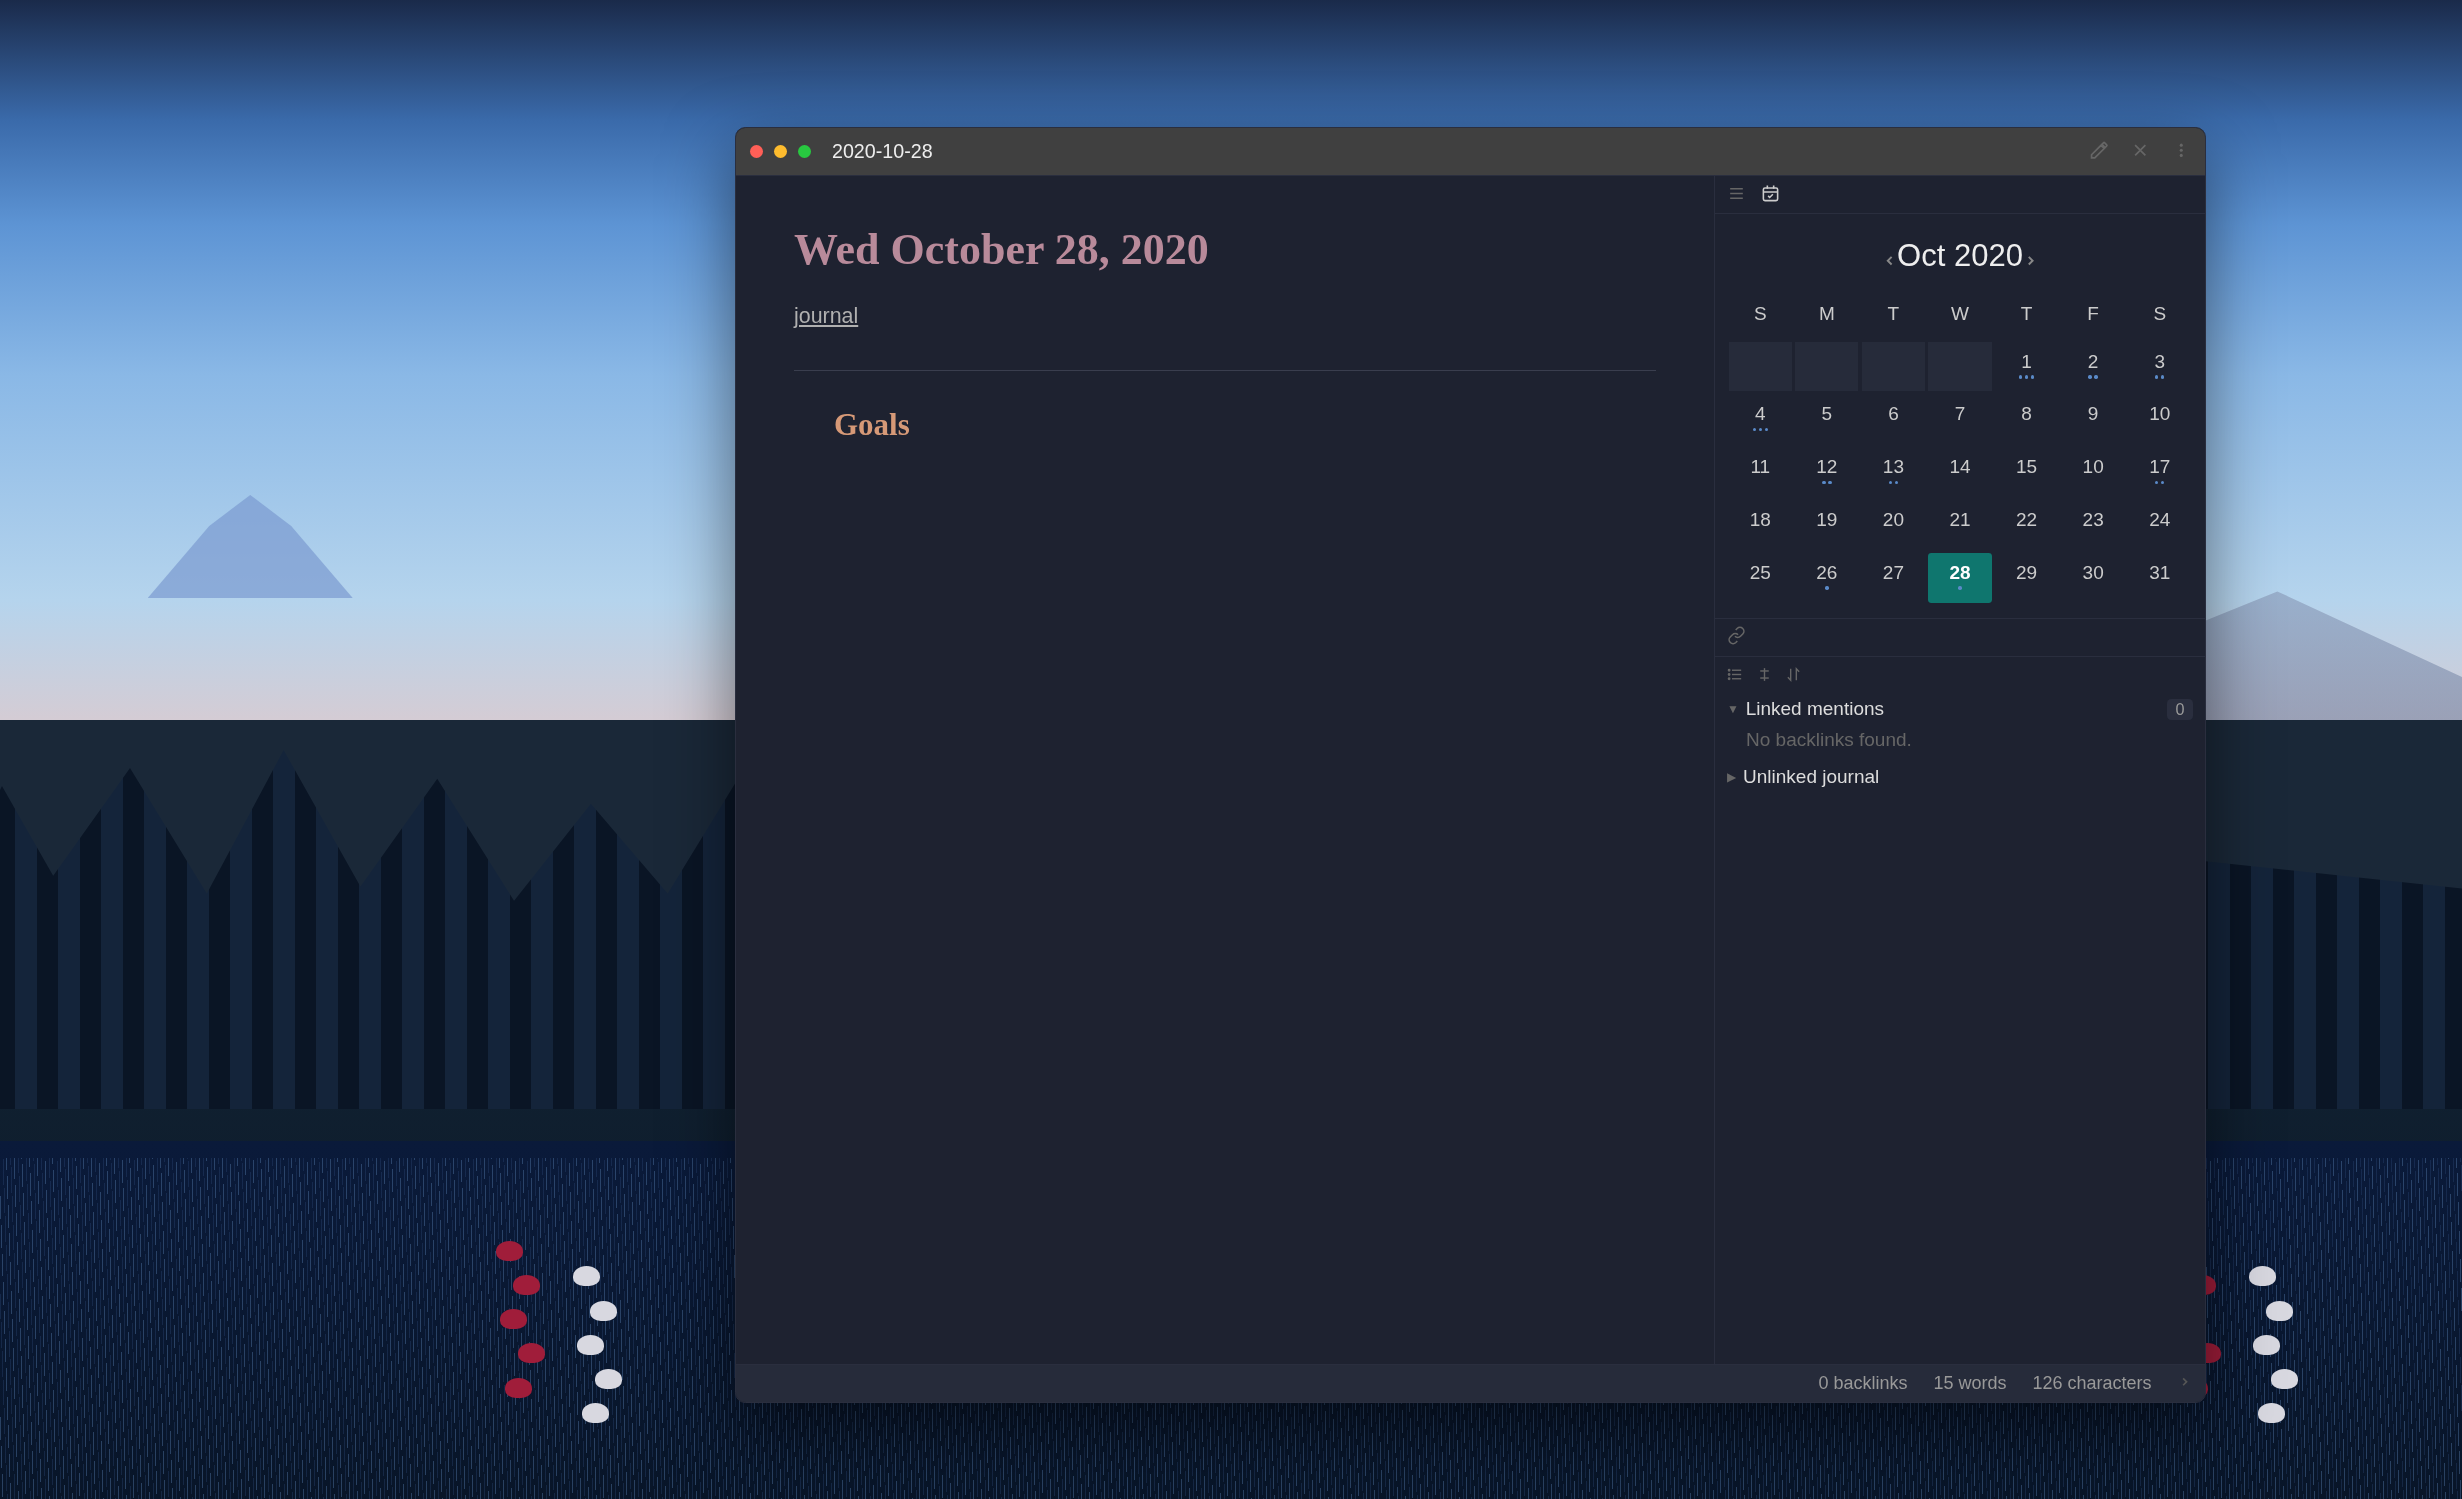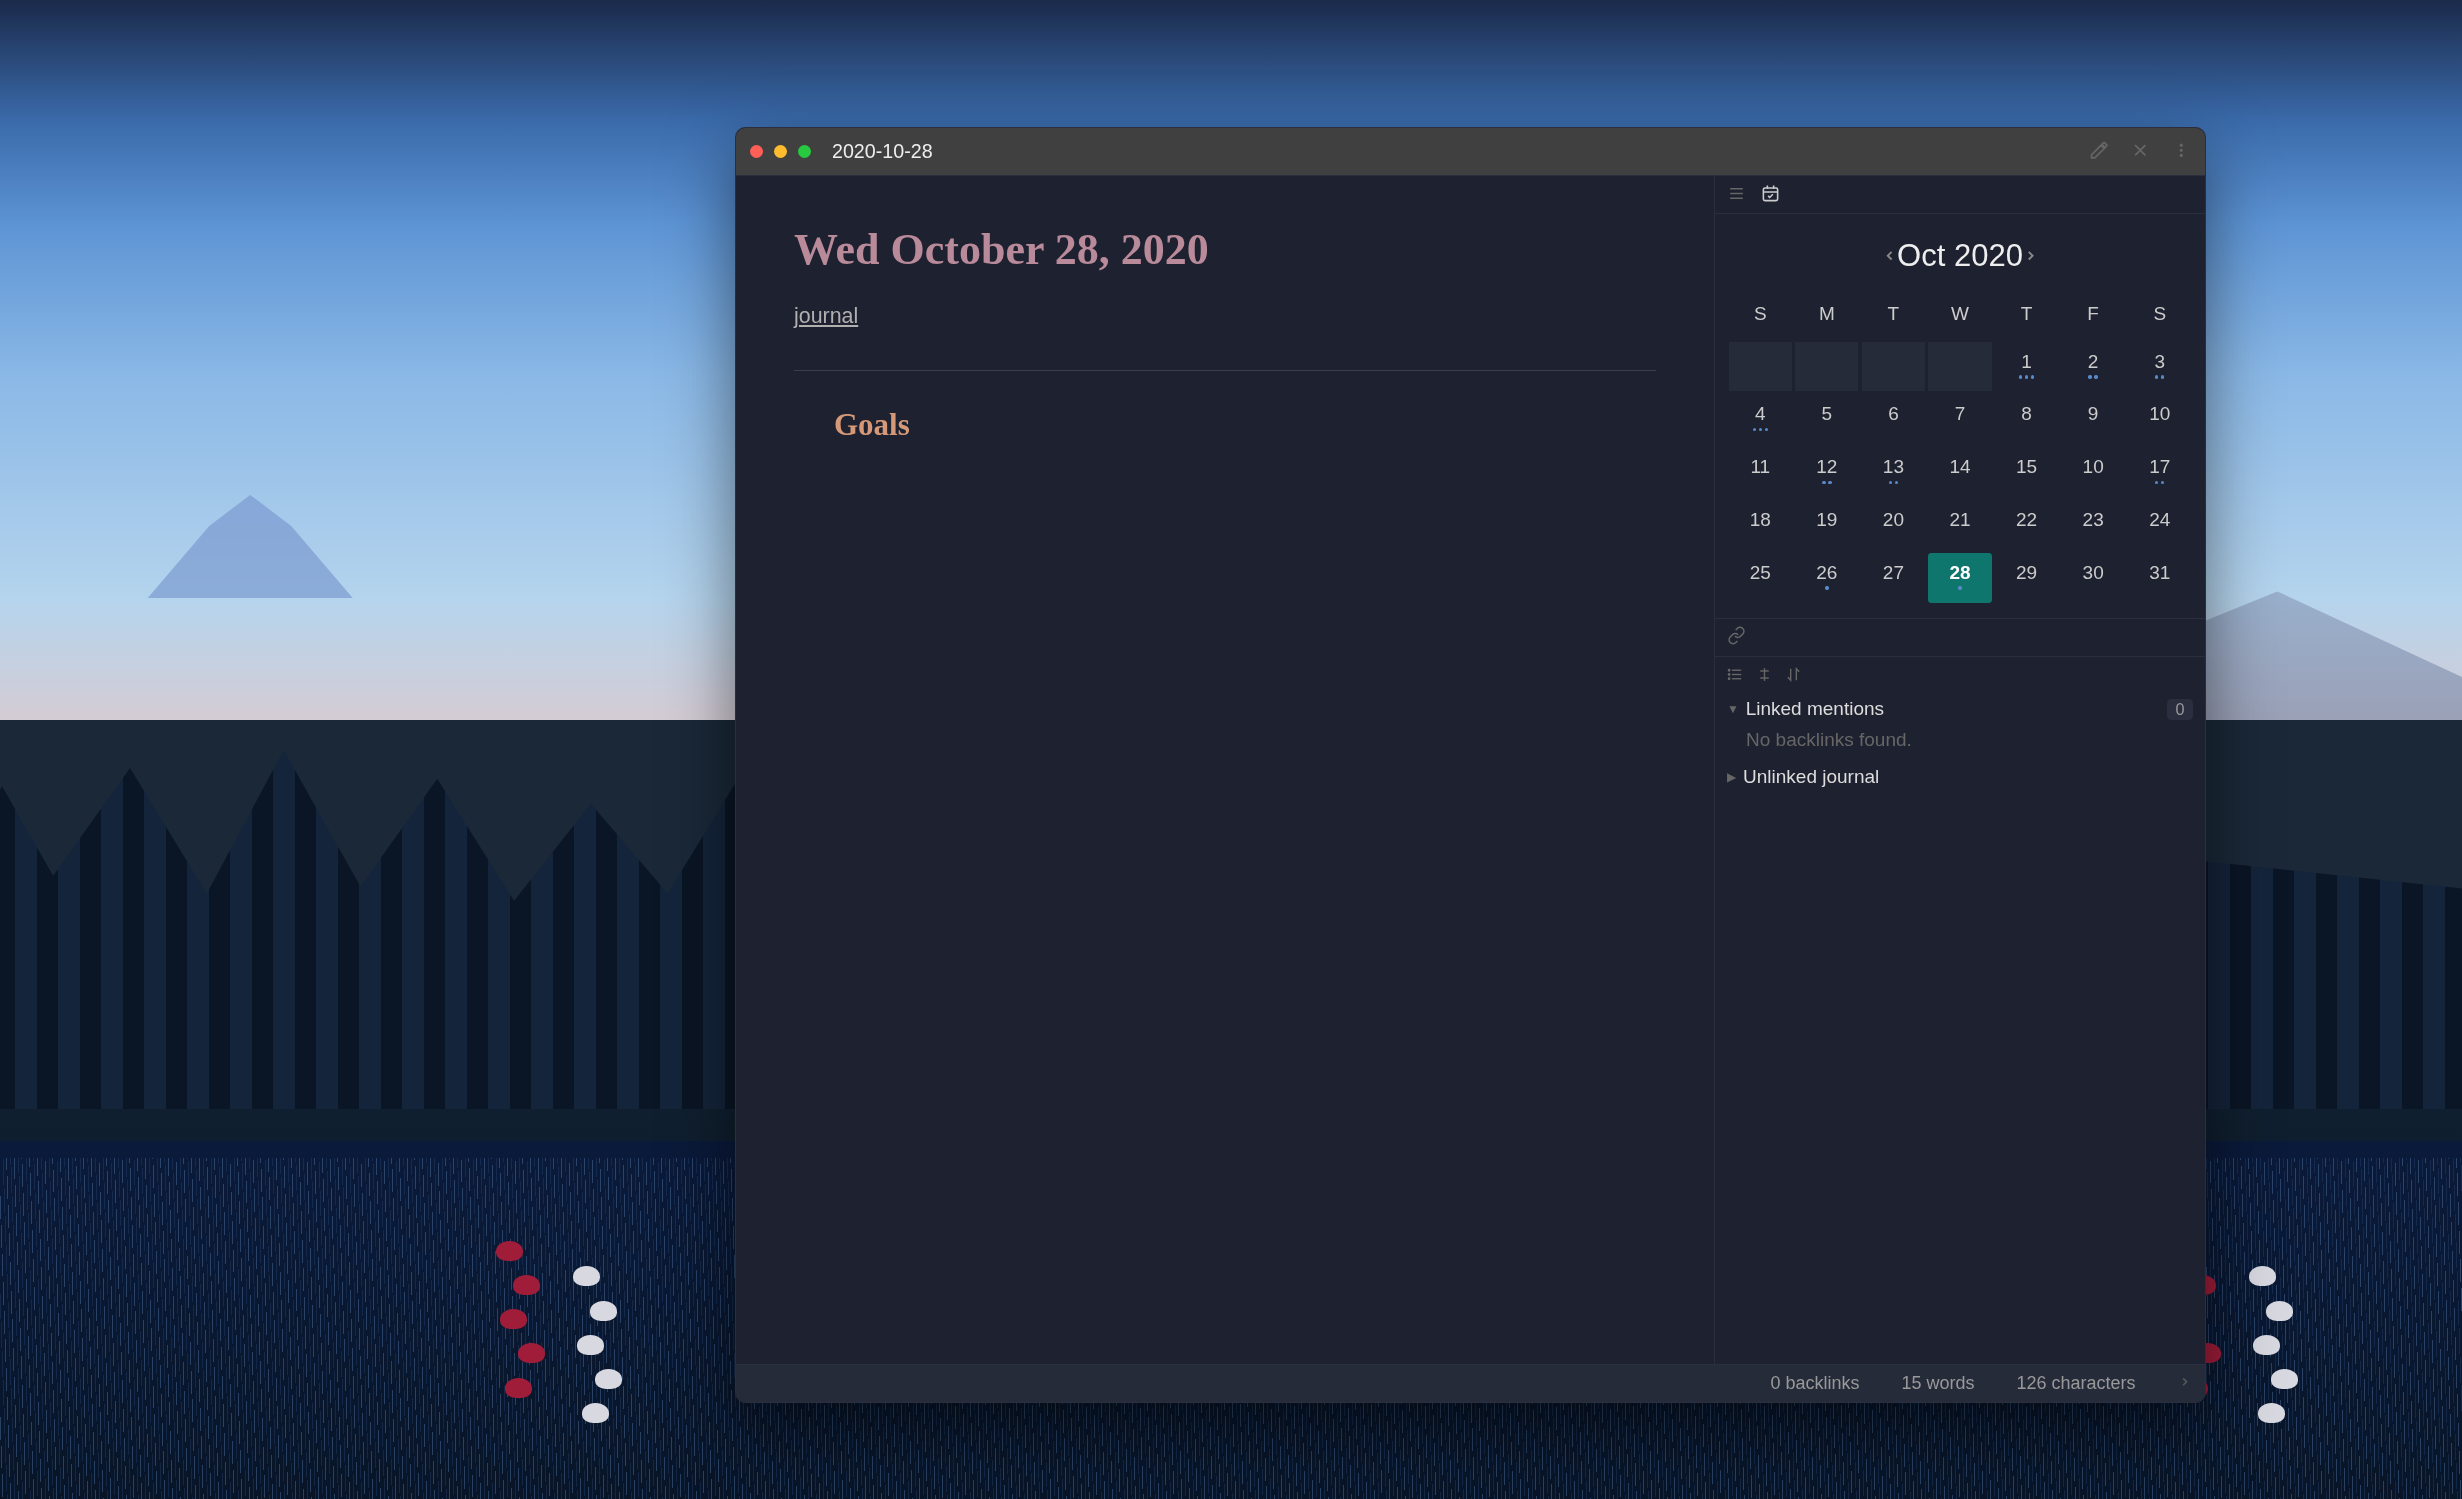--- a/index.html
+++ b/index.html
@@ -150,21 +150,21 @@
     gap: 15.4px;
     padding: 0 12px;
     border-bottom: 0.9px solid #2a2e3e;
     color: #666;
   }
   .sidebar-tabs svg { width: 19px; height: 19px; }
   .sidebar-tabs .active { color: #ccc; }
   
   
   .calendar { padding: 24px 13.7px 15.4px; }
-  .cal-header { display: flex; align-items: center; justify-content: center; margin-bottom: 20.5px; }
+  .cal-header { display: flex; align-items: flex-end; justify-content: center; margin-bottom: 20.5px; }
   .cal-nav { color: #888; font-size: 22px; cursor: pointer; user-select: none; }
   .cal-title { color: #eee; font-size: 31px; font-weight: 500; }
   .cal-grid { display: grid; grid-template-columns: repeat(7, 1fr); gap: 3.4px; text-align: center; }
   .cal-dow { color: #ccc; font-size: 19px; padding: 8.5px 0 13.7px; }
   .cal-day {
     color: #ccc; font-size: 19px; padding: 8.5px 0 12px; border-radius: 3.4px;
     position: relative; cursor: pointer;
   }
   .cal-day.blank { background: #262b3a; border-radius: 0; }
   .cal-day.today { background: #0f766e; color: #fff; font-weight: bold; }
@@ -183,21 +183,21 @@
   .backlinks-toolbar svg { width: 17px; height: 17px; }
   .mention-section { padding: 3.4px 12px 12px; font-size: 19px; }
   .mention-header { display: flex; align-items: center; gap: 6.8px; color: #ddd; margin-bottom: 8.5px; cursor: pointer; }
   .mention-header .tri { color: #666; font-size: 12px; }
   .mention-header .count { margin-left: auto; background: #2a2e3e; color: #999; padding: 0.9px 8.5px; border-radius: 4.3px; font-size: 16.2px; }
   .mention-empty { color: #666; padding-left: 19px; margin-bottom: 15.4px; }
   
   .statusbar {
     height: 38px; background: #262b3a; border-top: 0.9px solid #2a2e3e;
     display: flex; align-items: center; justify-content: flex-end;
-    padding: 0 13.7px; gap: 42px; color: #999; font-size: 18px;
+    padding: 0 13.7px; gap: 26px; color: #999; font-size: 18px;
   }
   .statusbar .chev { color: #555; }
 </style>
 </head>
 <body>
 
 <div class="desktop" style="transform: scale(1);">
   <div class="small-mountain"></div>
   <div class="mountain-far"></div>
   <div class="trees-far"></div>

